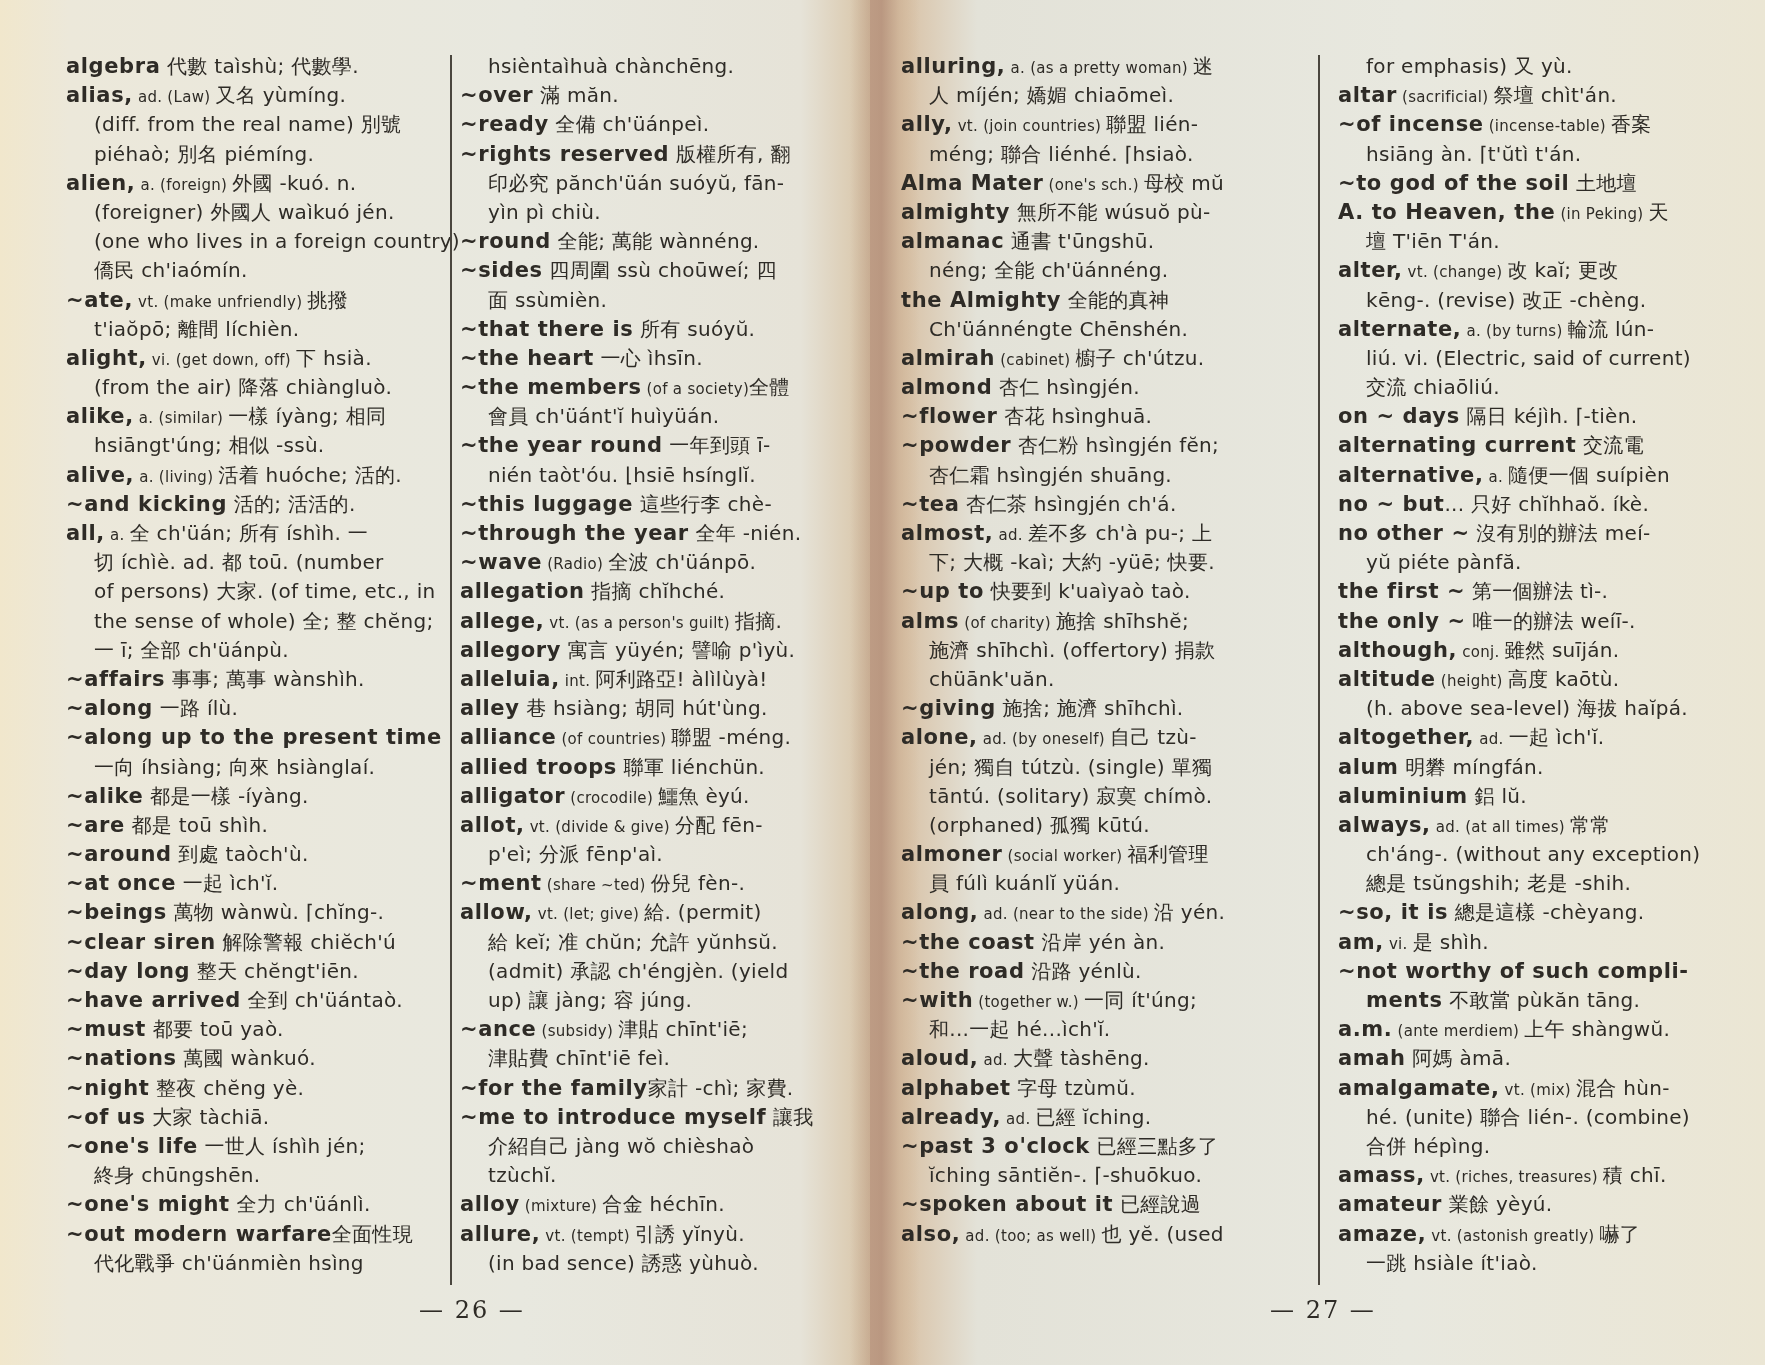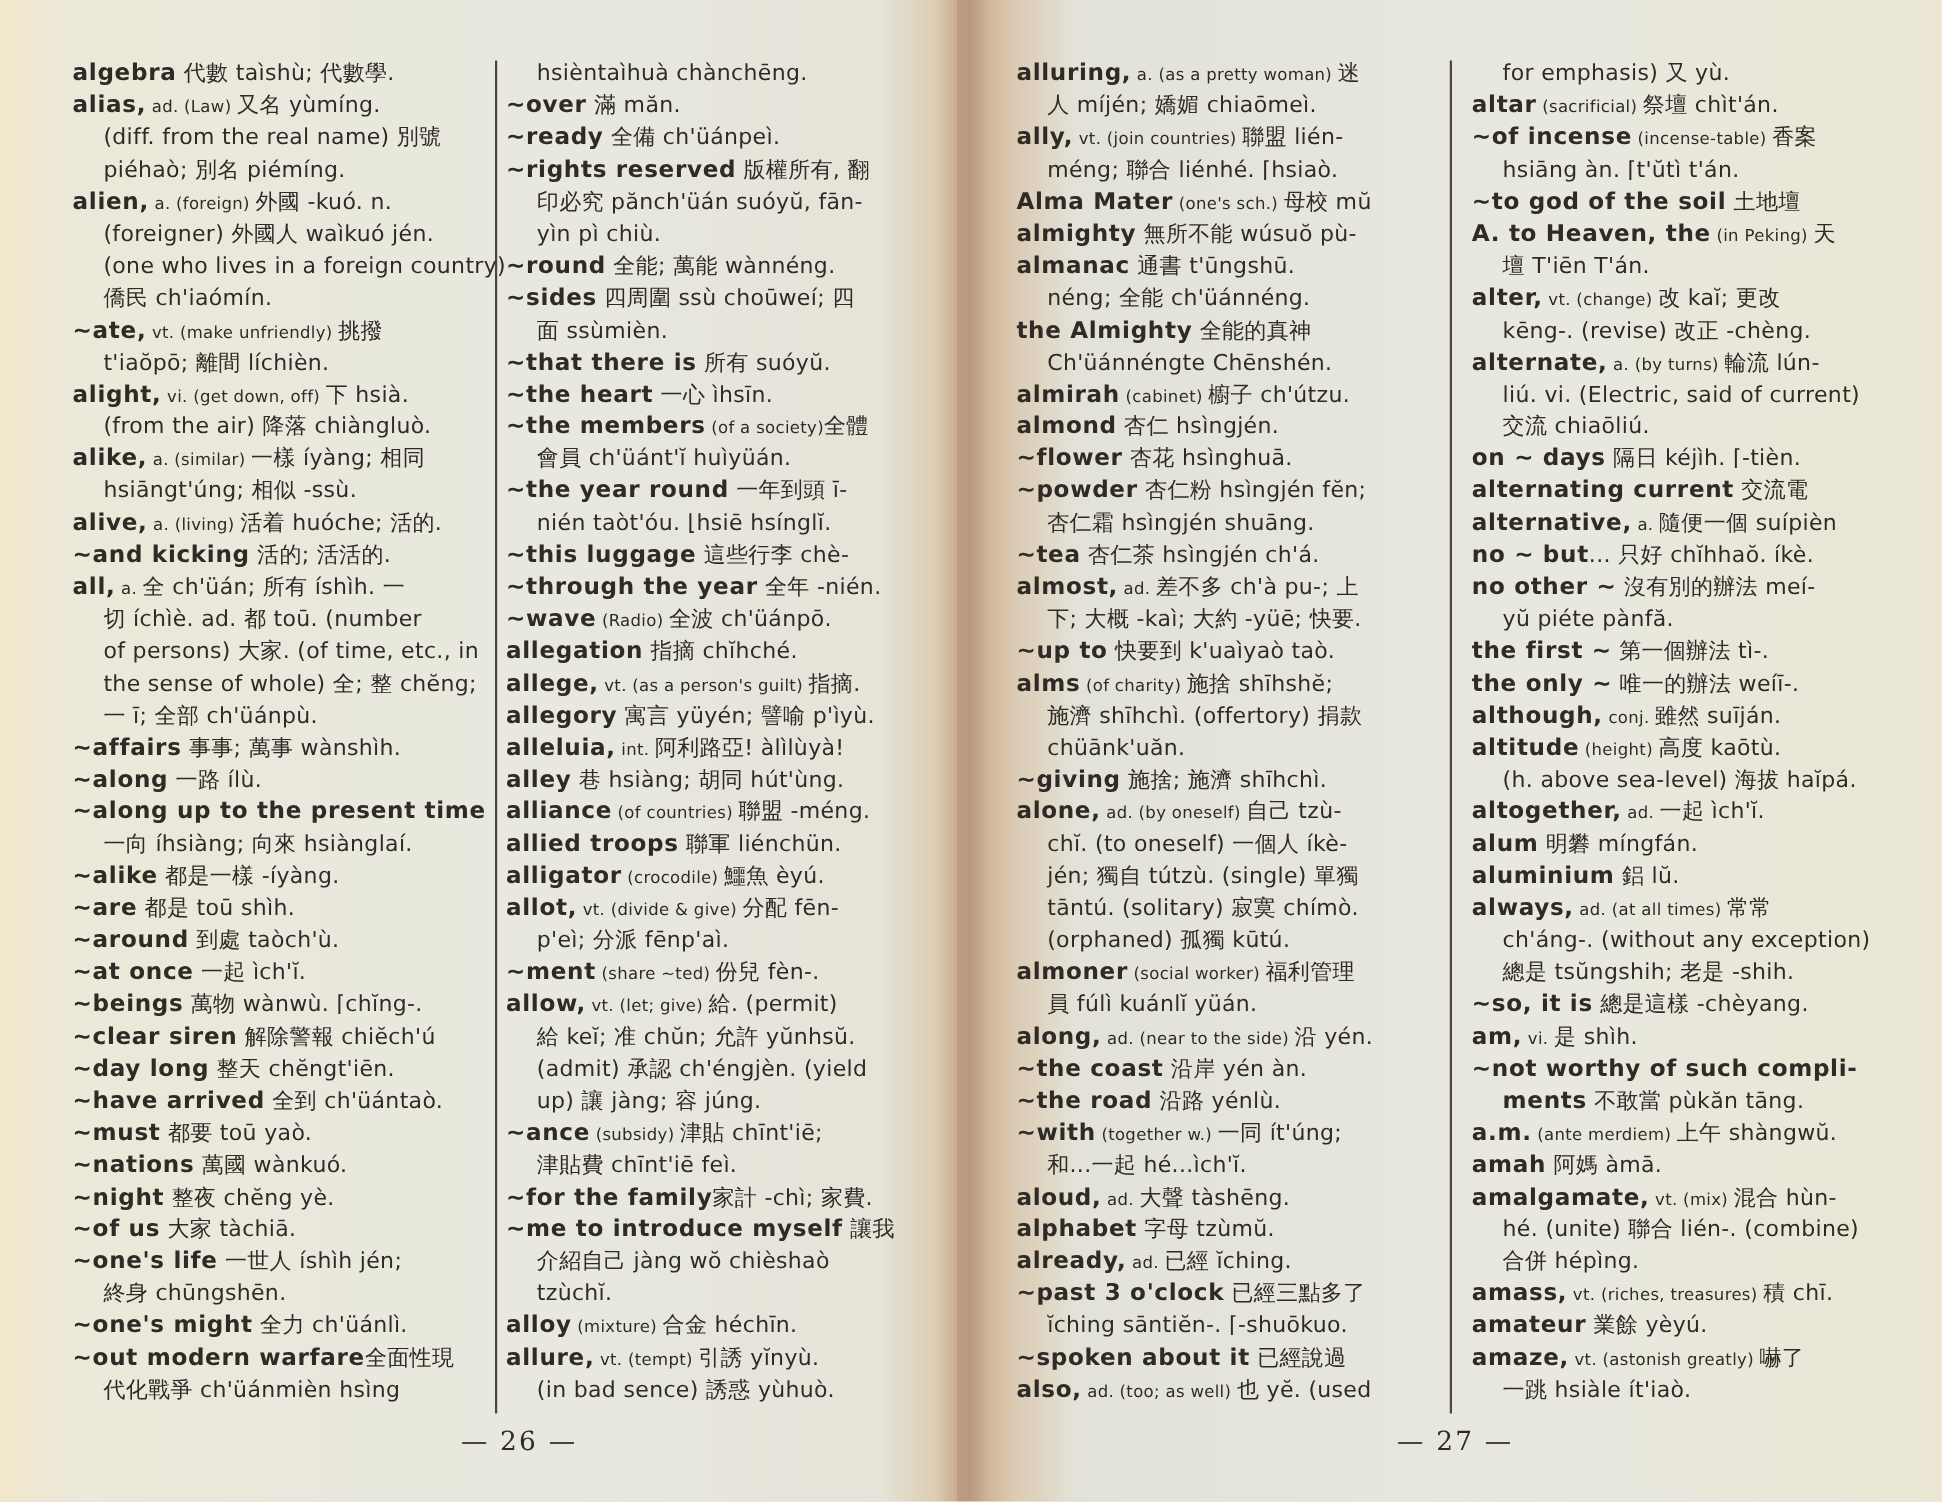--- a/index.html
+++ b/index.html
@@ -106,21 +106,21 @@
     <div class="line ind"><span>津貼費 chīnt'iē feì.</span></div>
     <div class="line"><span class="hw">~for the family</span><span>家計 -chì; 家費.</span></div>
     <div class="line"><span class="hw">~me to introduce myself</span><span> 讓我</span></div>
     <div class="line ind"><span>介紹自己 jàng wŏ chièshaò</span></div>
     <div class="line ind"><span>tzùchĭ.</span></div>
     <div class="line"><span class="hw">alloy</span><span class="pos"> (mixture) </span><span>合金 héchīn.</span></div>
     <div class="line"><span class="hw">allure,</span><span class="pos"> vt. (tempt) </span><span>引誘 yĭnyù.</span></div>
     <div class="line ind"><span>(in bad sence) 誘惑 yùhuò.</span></div>
   </div>
 
-<div class="col" id="col3" style="left:924px;width:380px;top:52px;">
+<div class="col" id="col3" style="left:901px;width:380px;top:52px;">
     <div class="line"><span class="hw">alluring,</span><span class="pos"> a. (as a pretty woman) </span><span>迷</span></div>
     <div class="line ind"><span>人 míjén; 嬌媚 chiaōmeì.</span></div>
     <div class="line"><span class="hw">ally,</span><span class="pos"> vt. (join countries) </span><span>聯盟 lién-</span></div>
     <div class="line ind"><span>méng; 聯合 liénhé.   ⌈hsiaò.</span></div>
     <div class="line"><span class="hw">Alma Mater</span><span class="pos"> (one's sch.) </span><span>母校 mŭ</span></div>
     <div class="line"><span class="hw">almighty</span><span> 無所不能 wúsuŏ pù-</span></div>
     <div class="line"><span class="hw">almanac</span><span> 通書 t'ūngshū.</span></div>
     <div class="line ind"><span>néng; 全能 ch'üánnéng.</span></div>
     <div class="line"><span class="hw">the Almighty</span><span> 全能的真神</span></div>
     <div class="line ind"><span>Ch'üánnéngte Chēnshén.</span></div>
@@ -131,21 +131,20 @@
     <div class="line ind"><span>杏仁霜 hsìngjén shuāng.</span></div>
     <div class="line"><span class="hw">~tea</span><span> 杏仁茶 hsìngjén ch'á.</span></div>
     <div class="line"><span class="hw">almost,</span><span class="pos"> ad. </span><span>差不多 ch'à pu-; 上</span></div>
     <div class="line ind"><span>下; 大概 -kaì; 大約 -yüē; 快要.</span></div>
     <div class="line"><span class="hw">~up to</span><span> 快要到 k'uaìyaò taò.</span></div>
     <div class="line"><span class="hw">alms</span><span class="pos"> (of charity) </span><span>施捨 shīhshĕ;</span></div>
     <div class="line ind"><span>施濟 shīhchì. (offertory) 捐款</span></div>
     <div class="line ind"><span>chüānk'uăn.</span></div>
     <div class="line"><span class="hw">~giving</span><span> 施捨; 施濟 shīhchì.</span></div>
     <div class="line"><span class="hw">alone,</span><span class="pos"> ad. (by oneself) </span><span>自己 tzù-</span></div>
-    <div class="line ind"><span>chĭ. (to oneself) 一個人 íkè-</span></div>
     <div class="line ind"><span>jén; 獨自 tútzù. (single) 單獨</span></div>
     <div class="line ind"><span>tāntú. (solitary) 寂寞 chímò.</span></div>
     <div class="line ind"><span>(orphaned) 孤獨 kūtú.</span></div>
     <div class="line"><span class="hw">almoner</span><span class="pos"> (social worker) </span><span>福利管理</span></div>
     <div class="line ind"><span>員 fúlì kuánlĭ yüán.</span></div>
     <div class="line"><span class="hw">along,</span><span class="pos"> ad. (near to the side) </span><span>沿 yén.</span></div>
     <div class="line"><span class="hw">~the coast</span><span> 沿岸 yén àn.</span></div>
     <div class="line"><span class="hw">~the road</span><span> 沿路 yénlù.</span></div>
     <div class="line"><span class="hw">~with</span><span class="pos"> (together w.) </span><span>一同 ít'úng;</span></div>
     <div class="line ind"><span>和...一起 hé...ìch'ĭ.</span></div>

